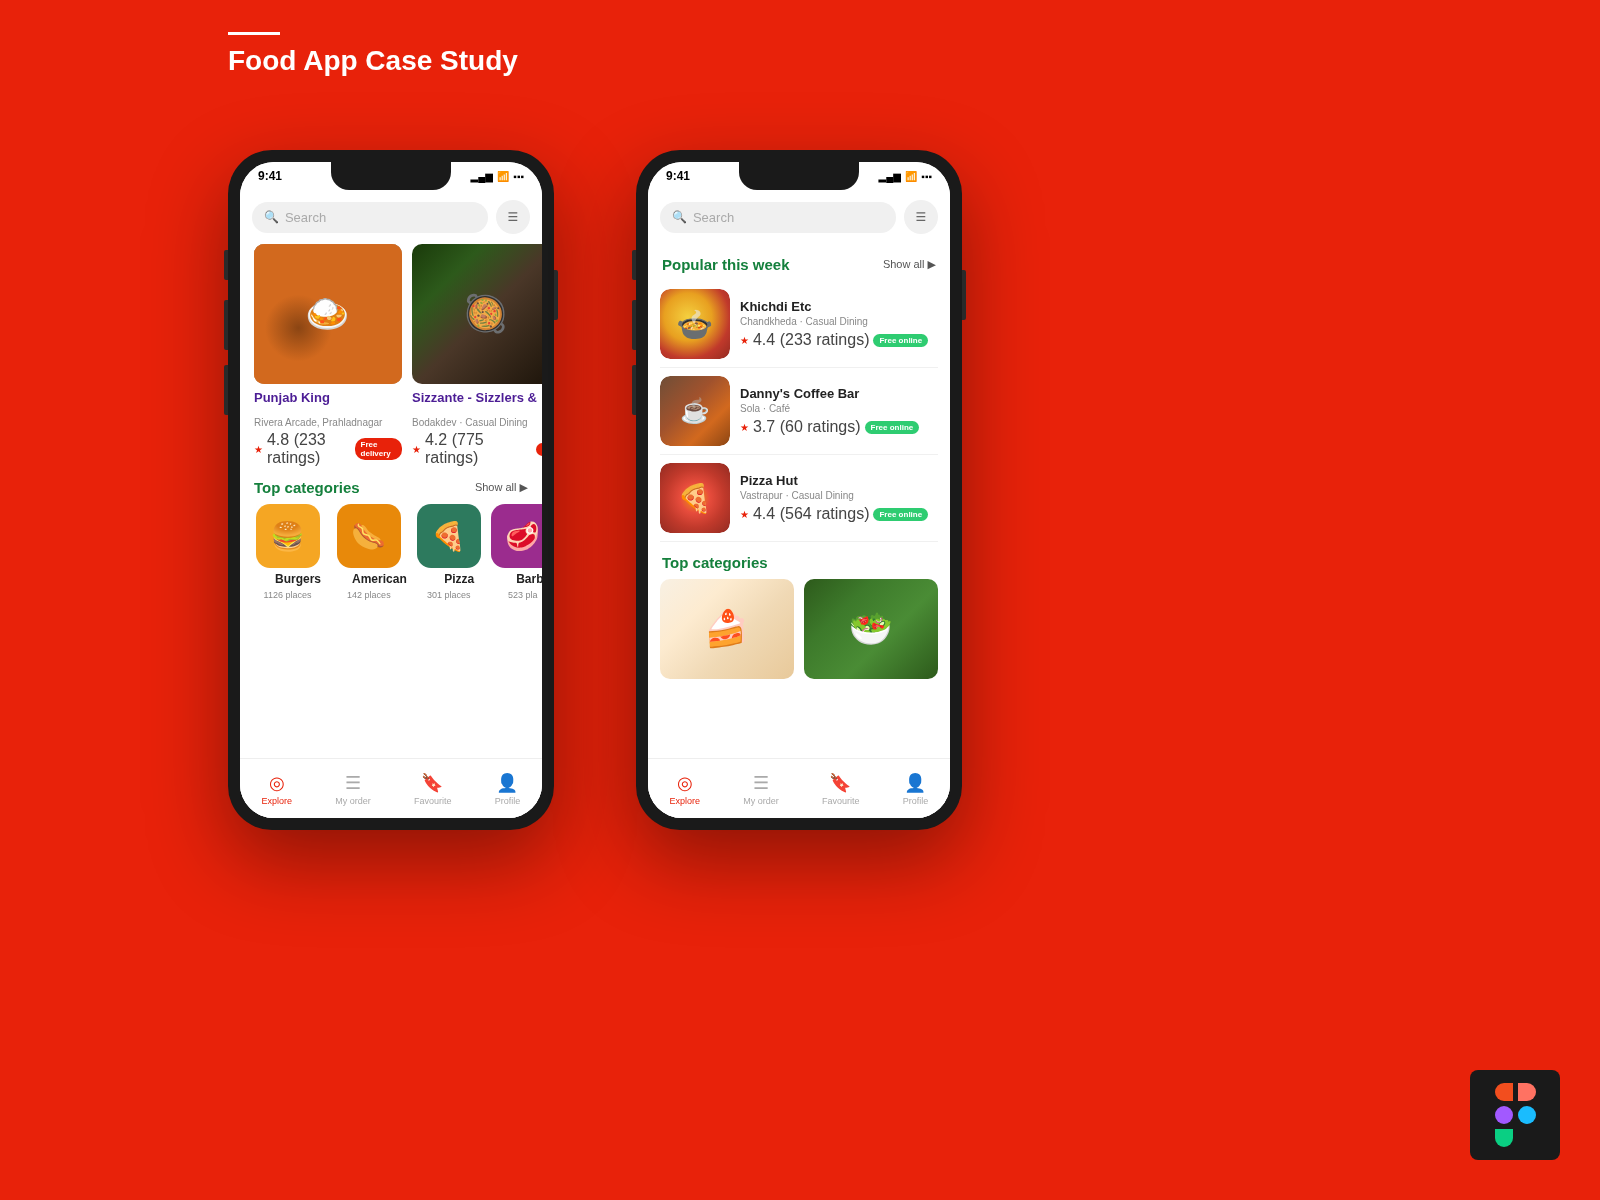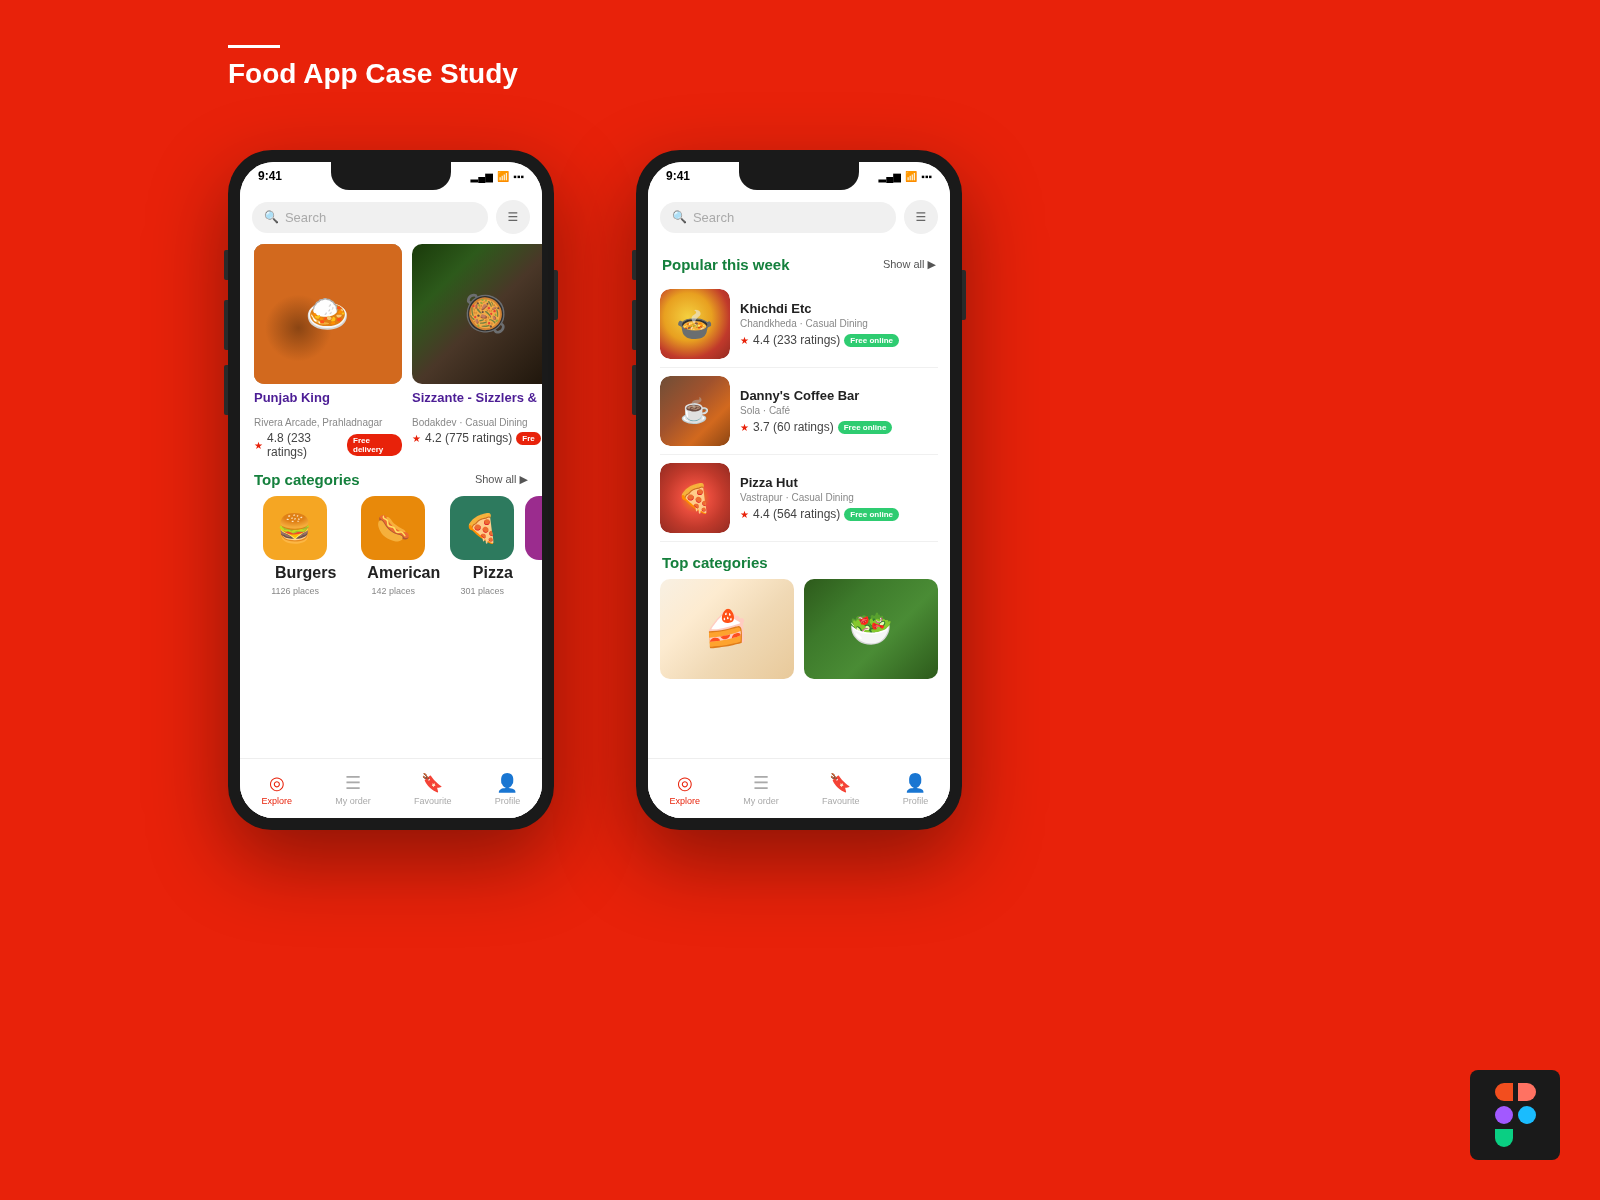--- a/index.html
+++ b/index.html
@@ -8,21 +8,21 @@
       height: 1200px;
       background-color: #e8220a;
       font-family: -apple-system, BlinkMacSystemFont, 'Segoe UI', sans-serif;
       position: relative;
       overflow: hidden;
     }
 
     
     .page-header {
       position: absolute;
-      top: 45px;
+      top: 32px;
       left: 228px;
     }
     .header-line {
       width: 52px;
       height: 3px;
       background: white;
       margin-bottom: 10px;
     }
     .header-title {
       color: white;
@@ -181,21 +181,21 @@
       color: #888;
       margin-top: 12px;
     }
     .food-card-meta {
       display: flex;
       align-items: center;
       gap: 4px;
       margin-top: 3px;
     }
     .star { color: #e8220a; font-size: 10px; }
-    .rating-text { font-size: 12px; color: #444; }
+    .rating-text { font-size: 16px; color: #444; }
     .badge {
       font-size: 8px;
       padding: 2px 6px;
       border-radius: 10px;
       font-weight: 600;
     }
     .badge-delivery { background: #e8220a; color: white; }
     .badge-online { background: #2ecc71; color: white; }
 
     
@@ -238,21 +238,21 @@
       display: flex;
       align-items: center;
       justify-content: center;
       font-size: 28px;
     }
     .cat-icon-burger { background: #f5a623; }
     .cat-icon-american { background: #e8890a; }
     .cat-icon-pizza { background: #2d7a5e; }
     .cat-icon-barbe { background: #9b2c8e; }
     .cat-name {
-      font-size: 16px;
+      font-size: 12px;
       font-weight: 600;
       color: #222;
       padding-left: 21px;
     }
     .cat-count {
       font-size: 9px;
       color: #888;
     }
 
     

